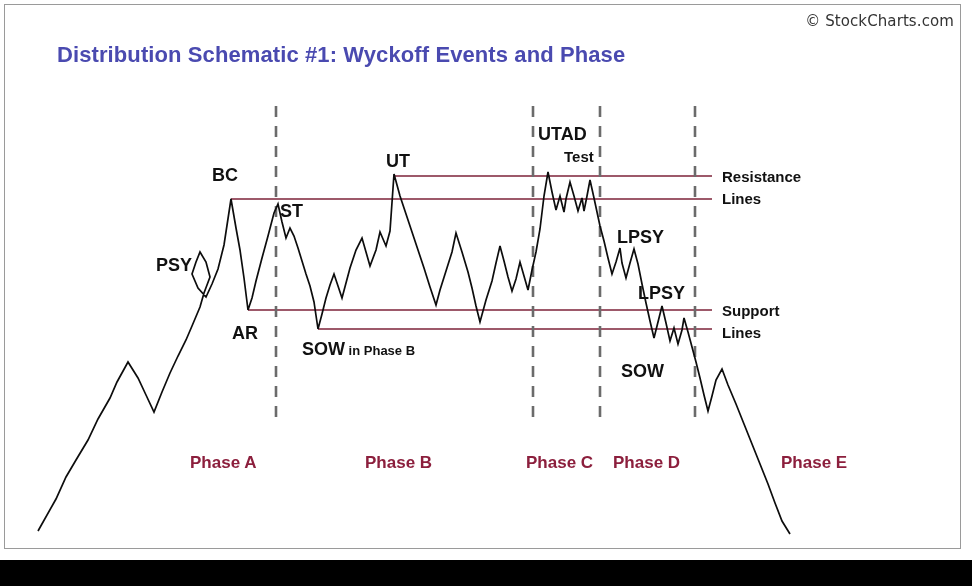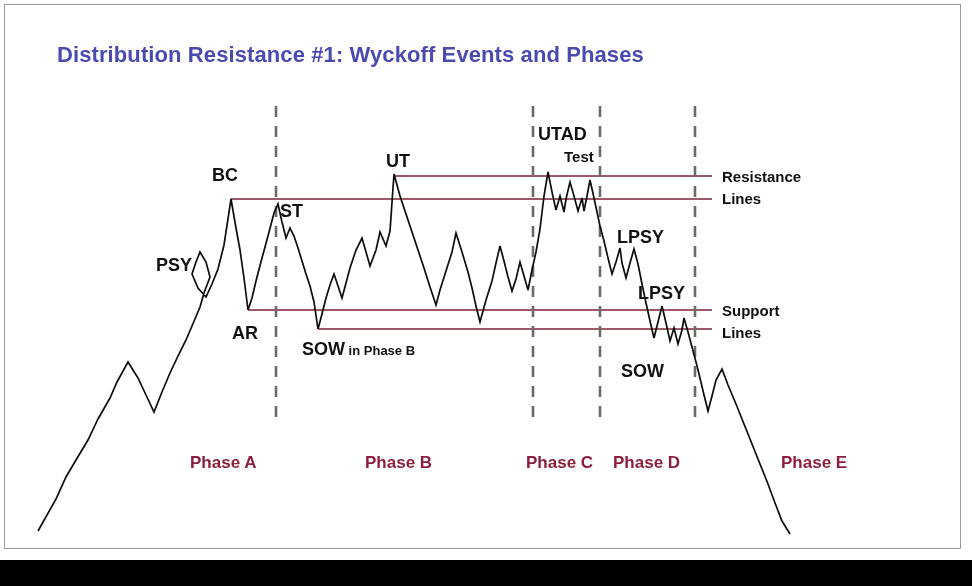--- a/index.html
+++ b/index.html
@@ -55,22 +55,23 @@
   .sr-line{stroke:#7d2239;stroke-width:1.6;}
   .divider{stroke:#6b6b6b;stroke-width:2.6;stroke-dasharray:11 9;}
 </style>
 </head>
 <body>
 
 <div id="root">
 
   <div id="frame"></div>
 
+  <div id="watermark">© StockCharts.com</div>
 
-  <div id="title">Distribution Resistance #1: Wyckoff Events and Phases</div>
+  <div id="title">Distribution Schematic #1: Wyckoff Events and Phase</div>
 
   <svg id="chart" viewBox="0 0 972 586" preserveAspectRatio="none">
     <g id="sr-group">
         <line x1="394" x2="712" y1="176" y2="176" class="sr-line"></line>
         <line x1="231" x2="712" y1="199" y2="199" class="sr-line"></line>
         <line x1="248" x2="712" y1="310" y2="310" class="sr-line"></line>
         <line x1="318" x2="712" y1="329" y2="329" class="sr-line"></line>
       </g>
     <g id="divider-group">
         <line x1="276" x2="276" y1="106" y2="424" class="divider"></line>

